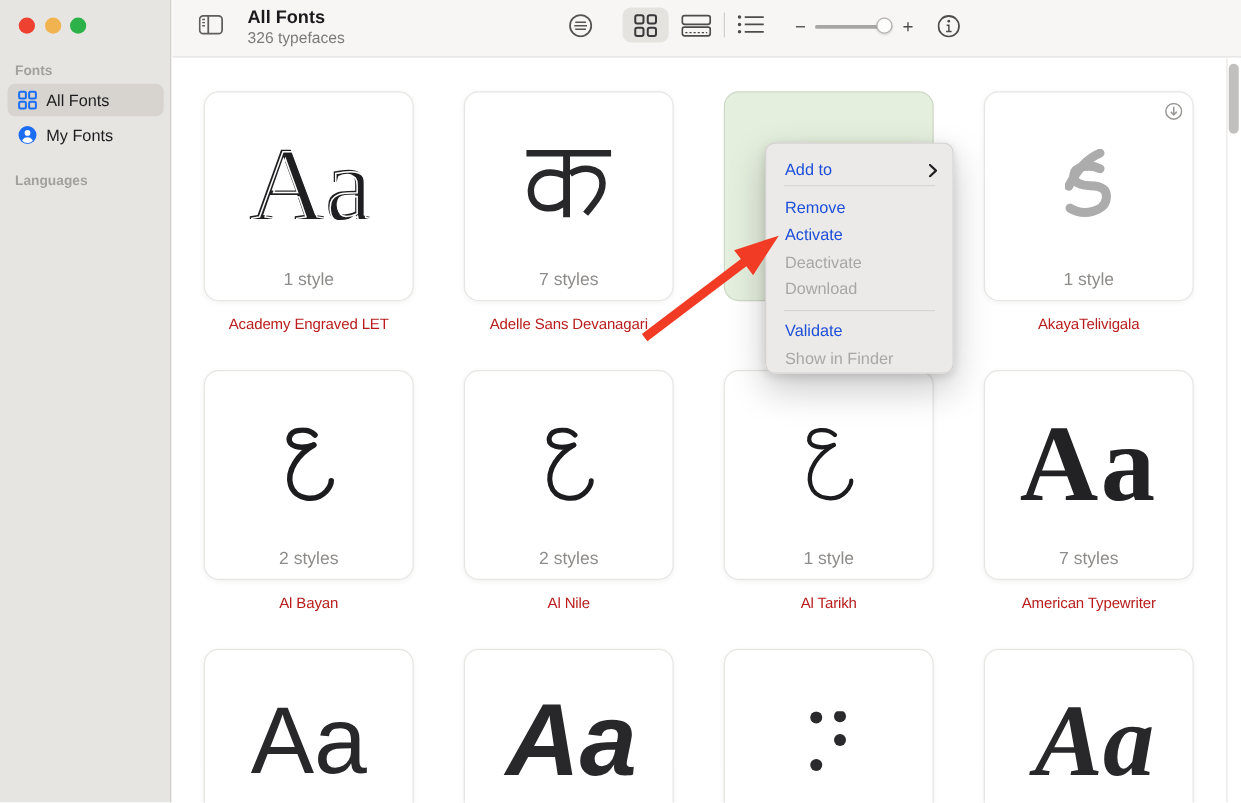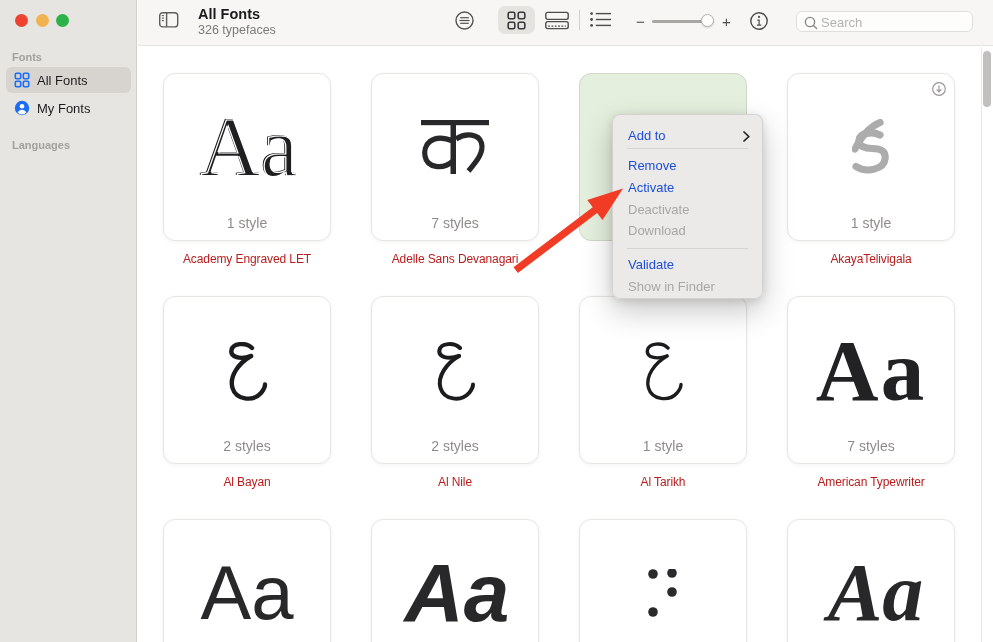--- a/index.html
+++ b/index.html
@@ -134,27 +134,20 @@
   <div class="tb-abs" style="left:514px; top:19.5px; width:62px; height:3px; background:#a9a7a4; border-radius:2px;"></div>
   <div class="tb-abs" style="left:563px; top:14px; width:13px; height:13px; background:#fdfdfc; border:1px solid #b5b3b0; border-radius:50%; box-shadow:0 1px 2px rgba(0,0,0,.15);"></div>
   <div class="tb-abs" style="left:584px; top:13px; font-size:15px; color:#4c4c4a;">+</div>
 
   <svg class="tb-abs" style="left:612px; top:11.5px;" width="18" height="18" viewBox="0 0 18 18">
       <circle cx="9" cy="9" r="8.2" fill="none" stroke="#4c4c4a" stroke-width="1.4"></circle>
       <circle cx="9" cy="4.9" r="1.1" fill="#4c4c4a"></circle>
       <path d="M7.3 7.6 h2.4 v5 h1.6 v1.2 H6.9 v-1.2 h1.6 v-3.8 H7.3 Z" fill="#4c4c4a"></path>
     </svg>
 
-  <div class="searchbox">
-    <svg style="position:absolute; left:7px; top:3.5px;" width="14" height="14" viewBox="0 0 14 14">
-        <circle cx="6" cy="6" r="4.6" fill="none" stroke="#8b8987" stroke-width="1.4"></circle>
-        <line x1="9.4" y1="9.4" x2="12.6" y2="12.6" stroke="#8b8987" stroke-width="1.4" stroke-linecap="round"></line>
-      </svg>
-    <div class="ph">Search</div>
-  </div>
 </div>
 
 <div id="cards">
     <div class="card" style="left: 163px; top: 73px;">
       <div class="prev">
         <svg width="100" height="66" viewBox="0 0 100 66">
           <text x="2" y="61" font-family="Liberation Serif" font-size="84" fill="#1f1f21">Aa</text>
           <text x="3.5" y="62.4" font-family="Liberation Serif" font-size="84" fill="none" stroke="#ffffff" stroke-width="1.2">Aa</text>
         </svg>
       </div>

